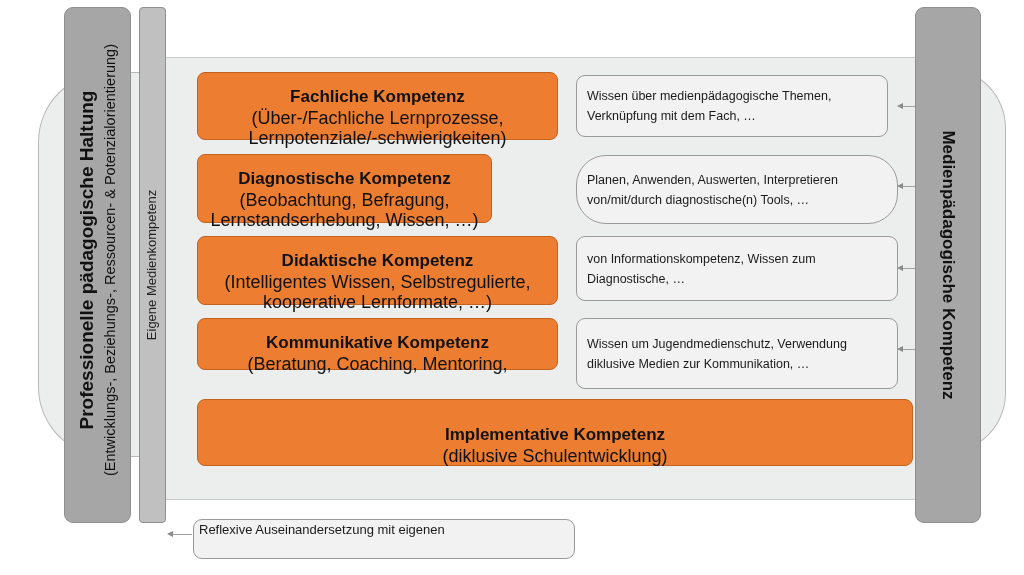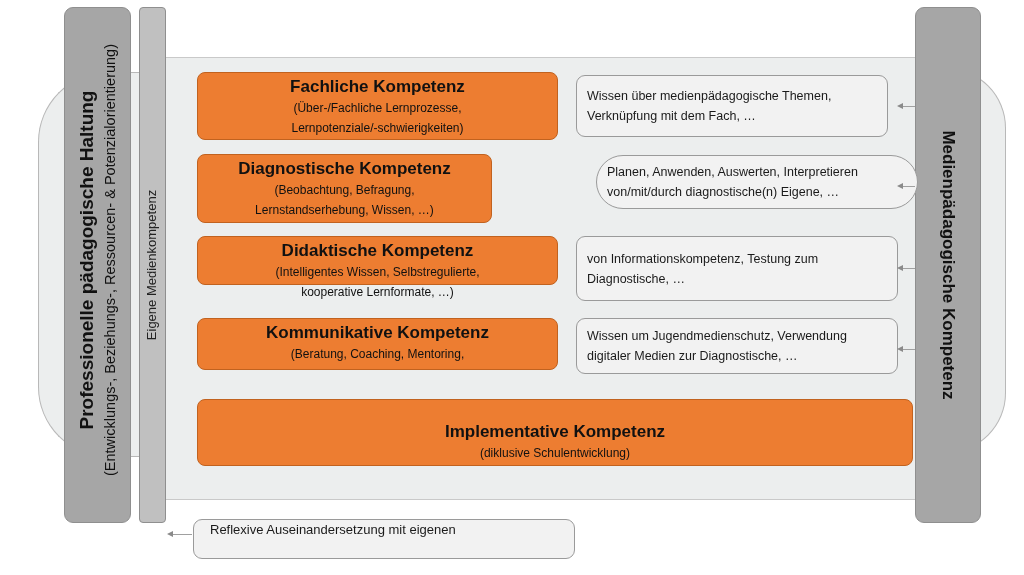--- a/index.html
+++ b/index.html
@@ -19,22 +19,22 @@
     .left-title { font-weight: bold; font-size: 19px; line-height: 26px; color: #111; }
     .left-sub { font-size: 14.5px; line-height: 20px; color: #111; }
 
     .mid-title-wrap { position: absolute; left: 152px; top: 265px; width: 0; height: 0; }
     .mid-title-wrap .inner { position: absolute; left: -150px; top: -10px; width: 300px; transform: rotate(-90deg); text-align: center; font-size: 13px; line-height: 20px; color: #222; }
 
     .right-title-wrap { position: absolute; left: 948px; top: 265px; width: 0; height: 0; }
     .right-title-wrap .inner { position: absolute; left: -250px; top: -12px; width: 500px; transform: rotate(90deg); text-align: center; font-weight: bold; font-size: 17px; line-height: 24px; color: #111; }
 
     .orange { position: absolute; background: #ed7d31; border: 1px solid #c1621f; border-radius: 8px; box-sizing: border-box; text-align: center; color: #111; }
-    .orange .t { font-weight: bold; font-size: 17px; line-height: 22px; margin-top: 3px; }
-    .orange .s { font-size: 12px; line-height: 20px; }
+    .orange .t { font-weight: bold; font-size: 17px; line-height: 22px; margin-top: 13px; }
+    .orange .s { font-size: 18px; line-height: 20px; }
 
     .white-box { position: absolute; background: #f2f2f2; border: 1px solid #9a9a9a; border-radius: 9px; box-sizing: border-box; font-size: 12.5px; line-height: 20px; color: #1a1a1a; padding: 0 10px; display: flex; align-items: center; }
     .white-box span { display: block; }
 
     .arrow { position: absolute; height: 1px; background: #a0a0a0; }
     .arrow::before { content: ""; position: absolute; left: -5px; top: -3px; width: 0; height: 0; border-right: 6px solid #8a8a8a; border-top: 3.5px solid transparent; border-bottom: 3.5px solid transparent; }
   </style>
 </head>
 <body>
 
@@ -63,62 +63,62 @@
 <div class="orange" style="left:197px; top:72px; width:361px; height:68px;">
   <div class="t">Fachliche Kompetenz</div>
   <div class="s">(Über-/Fachliche Lernprozesse,</div>
   <div class="s">Lernpotenziale/-schwierigkeiten)</div>
 </div>
 <div class="orange" style="left:197px; top:154px; width:295px; height:69px;">
   <div class="t">Diagnostische Kompetenz</div>
   <div class="s">(Beobachtung, Befragung,</div>
   <div class="s">Lernstandserhebung, Wissen, …)</div>
 </div>
-<div class="orange" style="left:197px; top:236px; width:361px; height:49px;">
+<div class="orange" style="left:197px; top:236px; width:361px; height:69px;">
   <div class="t">Didaktische Kompetenz</div>
   <div class="s">(Intelligentes Wissen, Selbstregulierte,</div>
   <div class="s">kooperative Lernformate, …)</div>
 </div>
 <div class="orange" style="left:197px; top:318px; width:361px; height:52px;">
   <div class="t">Kommunikative Kompetenz</div>
   <div class="s">(Beratung, Coaching, Mentoring,</div>
 </div>
-<div class="orange" style="left:197px; top:399px; width:716px; height:67px; padding-top:18px;">
+<div class="orange" style="left:197px; top:399px; width:716px; height:67px; padding-top:11px;">
   <div class="t">Implementative Kompetenz</div>
   <div class="s">(diklusive Schulentwicklung)</div>
 </div>
 
 <div class="white-box" style="left:576px; top:75px; width:312px; height:62px;">
   <div>
     <span>Wissen über medienpädagogische Themen,</span>
     <span>Verknüpfung mit dem Fach, …</span>
   </div>
 </div>
-<div class="white-box" style="left:596px; top:155px; width:322px; height:54px;border-radius:30px;">
+<div class="white-box" style="left:576px; top:155px; width:322px; height:69px;border-radius:30px;">
   <div>
     <span>Planen, Anwenden, Auswerten, Interpretieren</span>
-    <span>von/mit/durch diagnostische(n) Eigene, …</span>
+    <span>von/mit/durch diagnostische(n) Tools, …</span>
   </div>
 </div>
 <div class="white-box" style="left:576px; top:236px; width:322px; height:65px;">
   <div>
-    <span>von Informationskompetenz, Testung zum</span>
+    <span>von Informationskompetenz, Wissen zum</span>
     <span>Diagnostische, …</span>
   </div>
 </div>
-<div class="white-box" style="left:576px; top:318px; width:322px; height:56px;">
+<div class="white-box" style="left:576px; top:318px; width:322px; height:71px;">
   <div>
     <span>Wissen um Jugendmedienschutz, Verwendung</span>
-    <span>digitaler Medien zur Diagnostische, …</span>
+    <span>diklusive Medien zur Kommunikation, …</span>
   </div>
 </div>
 
 <div class="arrow" style="left:902px; top:106px; width:13px;"></div>
 <div class="arrow" style="left:902px; top:186px; width:13px;"></div>
 <div class="arrow" style="left:902px; top:268px; width:13px;"></div>
 <div class="arrow" style="left:902px; top:349px; width:13px;"></div>
 
-<div class="white-box" style="left:193px; top:519px; width:382px; height:40px; padding:0 16px; font-size:13px; line-height:19px; align-items:flex-start;">
+<div class="white-box" style="left:193px; top:519px; width:382px; height:40px; padding:0 5px; font-size:13px; line-height:19px; align-items:flex-start;">
   <div>
     <span>Reflexive Auseinandersetzung mit eigenen</span>
   </div>
 </div>
 <div class="arrow" style="left:172px; top:534px; width:20px;"></div>
 
 </body></html>

